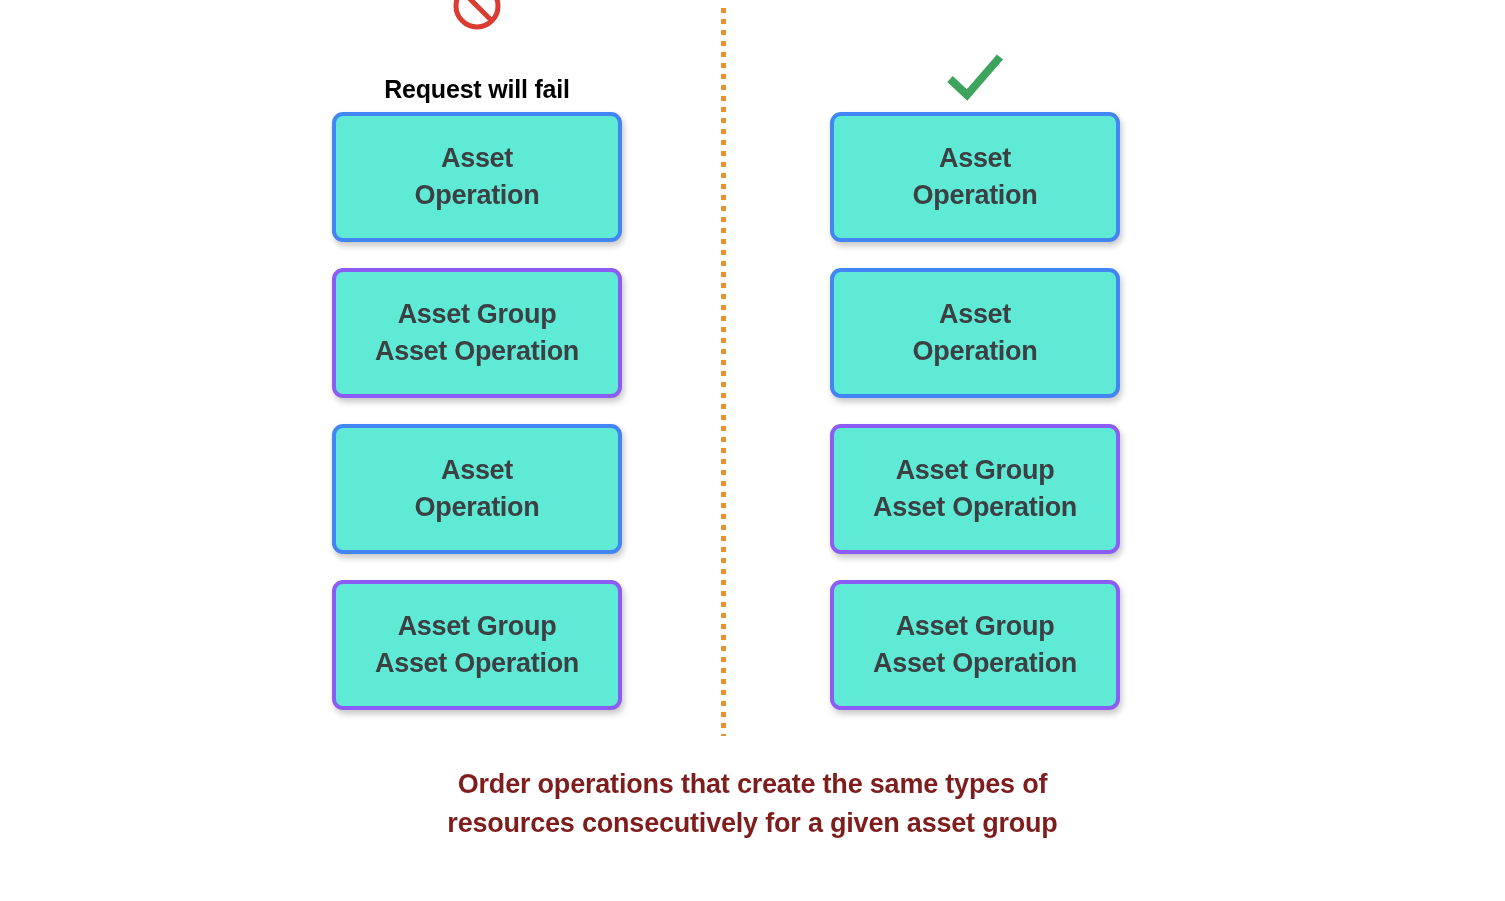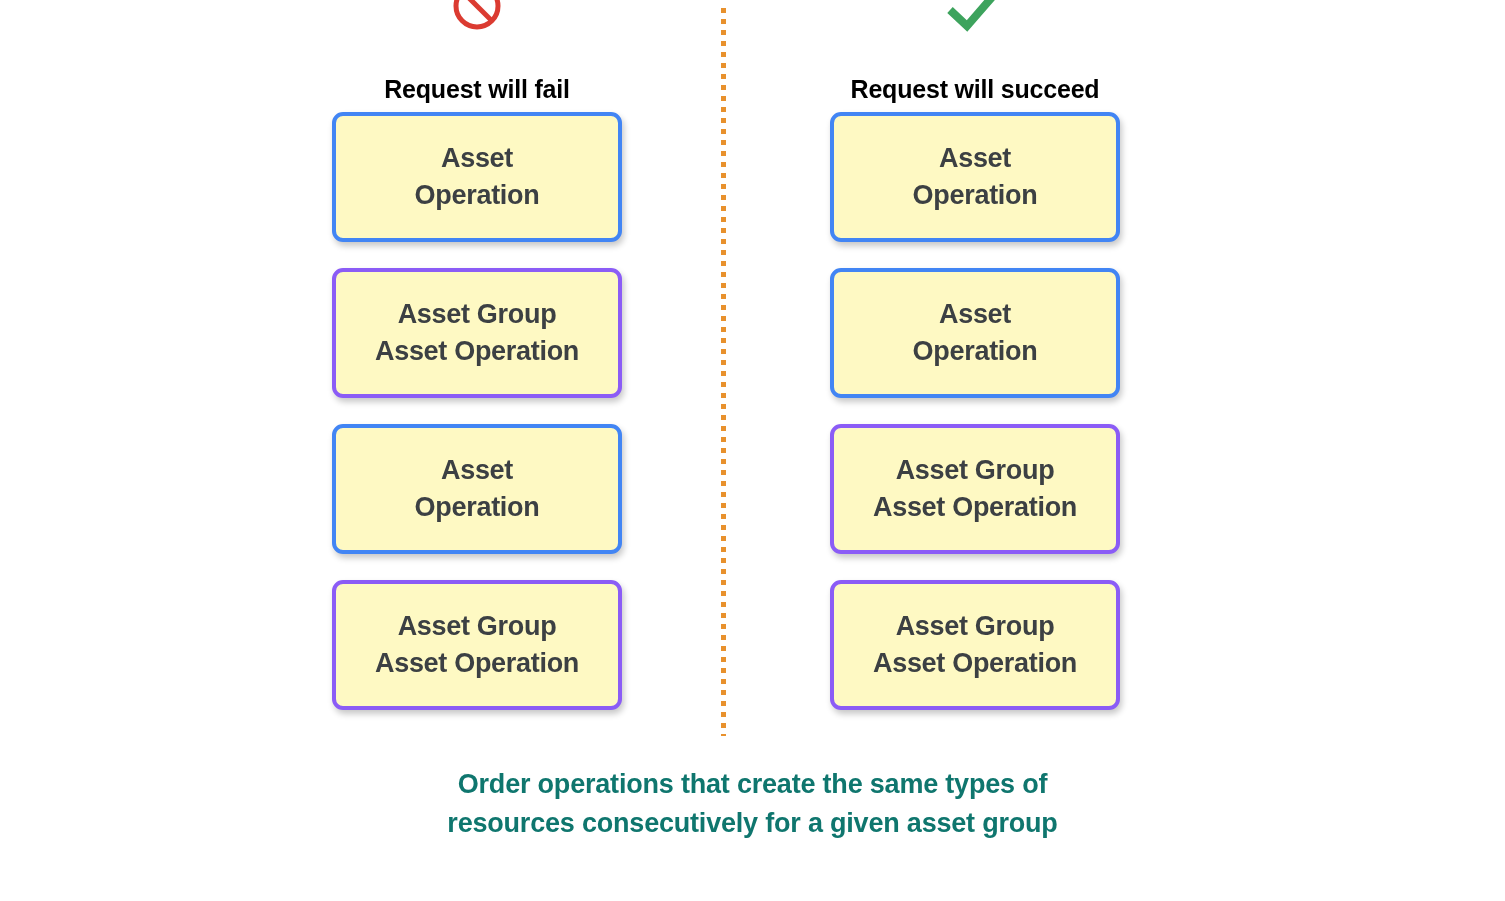--- a/index.html
+++ b/index.html
@@ -74,21 +74,21 @@
     align-items: center;
     gap: 26px;
     margin-top: 8px;
   }
 
   .card {
     box-sizing: border-box;
     width: 290px;
     height: 130px;
     border-radius: 11px;
-    background: #fef9c3;
+    background: #5eead4;
     display: flex;
     align-items: center;
     justify-content: center;
     text-align: center;
     box-shadow: 2px 4px 6px rgba(0, 0, 0, 0.22);
   }
   .card.blue   { border: 4px solid #4285F4; }
   .card.orange { border: 4px solid #8b5cf6; }
 
   .card-text {
@@ -102,21 +102,21 @@
 
   
   .caption {
     position: absolute;
     left: 0;
     top: 765px;
     width: 1505px;
     text-align: center;
     font-size: 27px;
     font-weight: bold;
-    color: #0f766e;
+    color: #7f1d1d;
     line-height: 39px;
     letter-spacing: -0.2px;
     white-space: pre-line;
   }
 </style>
 </head>
 <body>
 
 <div class="canvas">
 
@@ -153,21 +153,20 @@
     </div>
   </div>
 
   <div class="column succeed">
     <div class="col-head">
       <div class="head-icon">
         <svg width="62" height="52" viewBox="0 0 62 52" aria-hidden="true">
           <polyline points="6,30 23,46 56,8" fill="none" stroke="#3DA35D" stroke-width="8" stroke-linecap="butt" stroke-linejoin="miter"></polyline>
         </svg>
       </div>
-      <div class="head-label">Request will succeed</div>
     </div>
 
     <div class="cards">
       <div class="card blue">
         <div class="card-text">Asset
 Operation</div>
       </div>
       <div class="card blue">
         <div class="card-text">Asset
 Operation</div>

